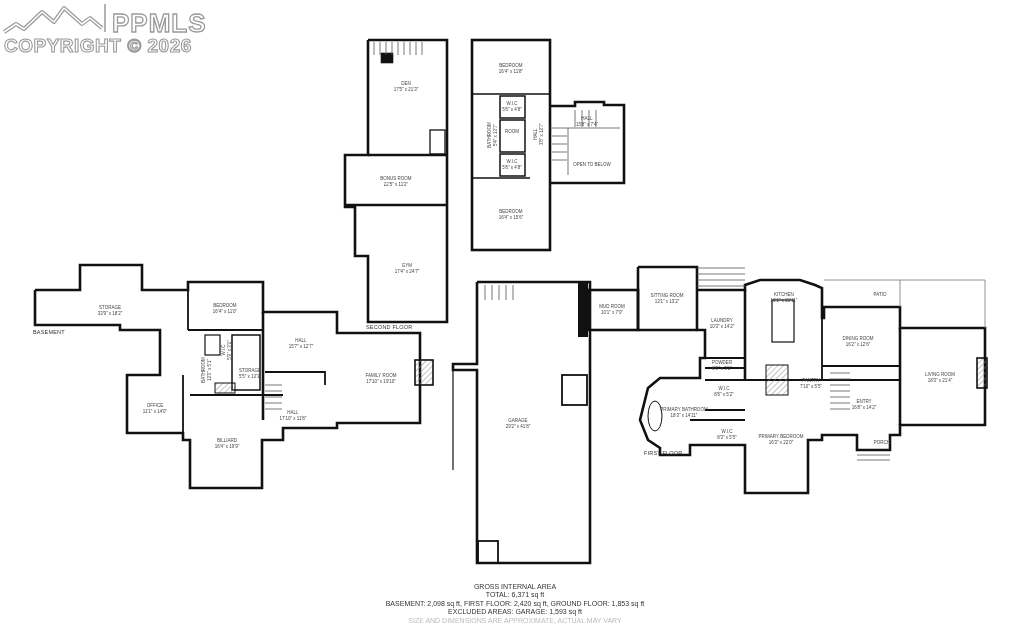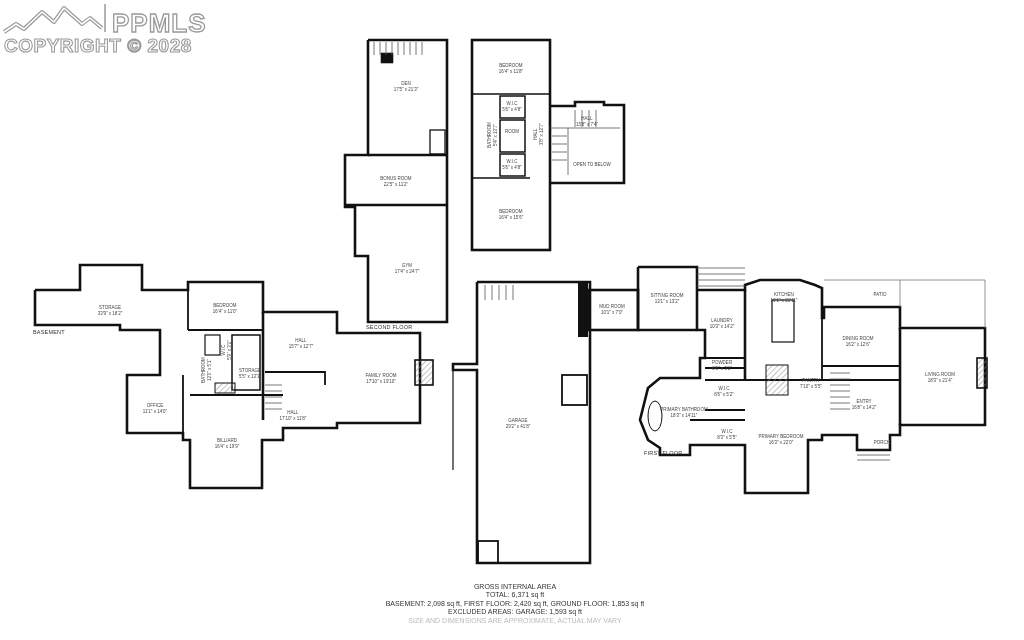--- a/index.html
+++ b/index.html
@@ -19,21 +19,21 @@
 </head>
 <body>
 
 <div class="logo">
   <svg width="110" height="34" viewBox="0 0 110 34" style="position:absolute;left:0;top:0;">
     <polyline points="2,30 14,22 22,27 40,10 52,20 62,6 80,22 88,16 100,26" fill="none" stroke="#9a9a9a" stroke-width="4" stroke-linejoin="round"></polyline>
     <polyline points="2,30 14,22 22,27 40,10 52,20 62,6 80,22 88,16 100,26" fill="none" stroke="#fff" stroke-width="1.6" stroke-linejoin="round"></polyline>
     <line x1="103" y1="2" x2="103" y2="30" stroke="#9a9a9a" stroke-width="1.5"></line>
   </svg>
   <div class="logo-brand">PPMLS</div>
-  <div class="logo-copy">COPYRIGHT © 2028</div>
+  <div class="logo-copy">COPYRIGHT © 2026</div>
 </div>
 
 <svg class="plan" width="1024" height="640" viewBox="0 0 1024 640">
   <defs>
     <pattern id="hatch" width="4" height="4" patternUnits="userSpaceOnUse" patternTransform="rotate(45)">
       <line x1="0" y1="0" x2="0" y2="4" stroke="#888" stroke-width="1"></line>
     </pattern>
   </defs>
   <g fill="none" stroke="#111" stroke-width="2.6" stroke-linejoin="miter">
 

